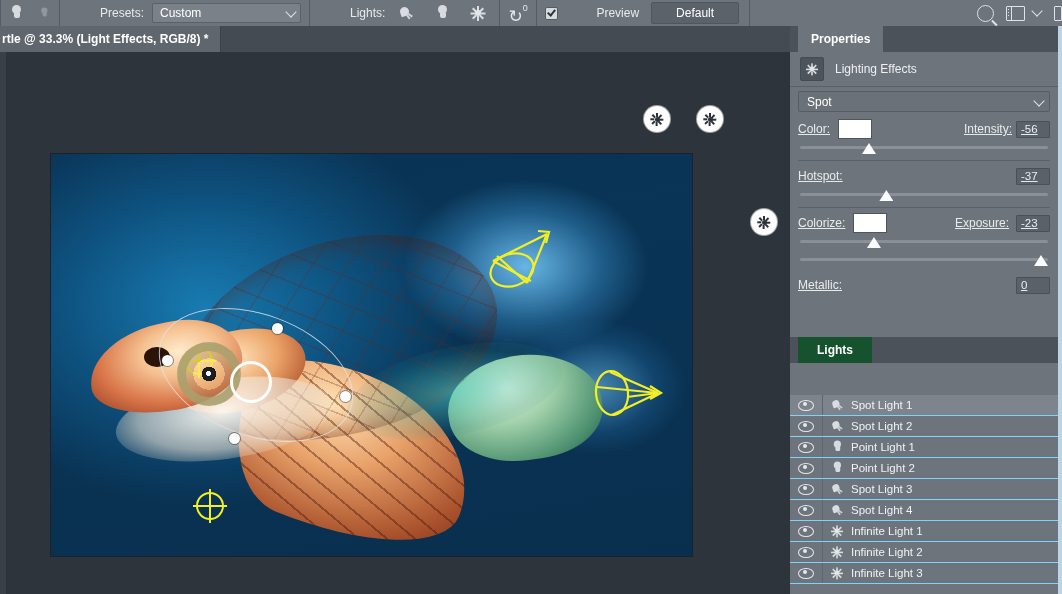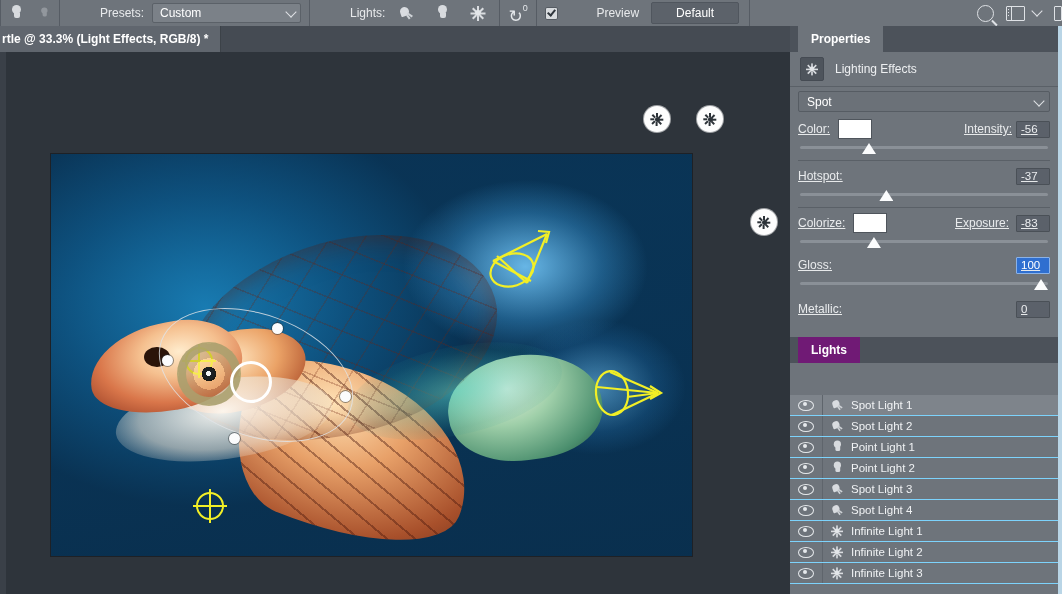--- a/index.html
+++ b/index.html
@@ -213,21 +213,21 @@
     height:19px;background:#6b7178;border:1px solid #565c63;border-radius:2px;
     display:flex;align-items:center;padding:0 18px 0 8px;color:#fff;font-size:12px;
     position:relative;margin:4px 8px 6px 8px;
   }
   .dropdown .chev{position:absolute;right:6px;top:50%;width:7px;height:7px;margin-top:-5px;
     border-right:1.6px solid #dfe2e5;border-bottom:1.6px solid #dfe2e5;transform:rotate(45deg);}
 
   
   .lights-panel{position:absolute;left:0;top:311px;width:268px;bottom:0;background:#6e747b;}
   .lights-tabbar{position:relative;height:26px;background:#4c525a;}
-  .lt-tab{position:absolute;left:8px;top:0;height:26px;padding:0 13px;background:#701a75;
+  .lt-tab{position:absolute;left:8px;top:0;height:26px;padding:0 19px;background:#14532d;
     display:flex;align-items:center;color:#fff;font-size:12px;font-weight:bold;}
   .lights-blank{height:32px;background:#6e747b;}
   .lights-list{background:#6e747b;}
   .lrow{display:flex;align-items:center;height:20px;border-bottom:1px solid #7dd3fc;}
   .lrow.active{background:#7e848b;}
   .eyecol{width:32px;height:20px;display:flex;align-items:center;justify-content:center;border-right:1px solid #5f656c;}
   .eye{width:14px;height:9px;border-radius:50%;border:1.5px solid #e6e9ec;position:relative;}
   .eye:after{content:"";position:absolute;left:4px;top:1.5px;width:4px;height:4px;border-radius:50%;background:#e6e9ec;}
   .typecol{width:28px;display:flex;align-items:center;justify-content:center;}
   .lname{font-size:11.5px;color:#f0f2f4;}
@@ -485,32 +485,27 @@
         <span class="thumb" style="left:32%"></span>
       </div>
 
       <div class="divider"></div>
 
       <div class="row">
         <span class="lbl">Colorize:</span>
         <span class="swatch"></span>
         <span class="spacer"></span>
         <span class="lbl" style="margin-right:7px">Exposure:</span>
-        <span class="numfield">-83</span>
+        <span class="numfield">-23</span>
       </div>
       <div class="slider">
         <span class="track"></span>
         <span class="thumb" style="left:27%"></span>
       </div>
 
-      <div class="row">
-        <span class="lbl">Gloss:</span>
-        <span class="spacer"></span>
-        <span class="numfield sel">100</span>
-      </div>
       <div class="slider">
         <span class="track"></span>
         <span class="thumb" style="left:calc(100% - 14px)"></span>
       </div>
 
       <div class="row" style="margin-top:6px">
         <span class="lbl">Metallic:</span>
         <span class="spacer"></span>
         <span class="numfield">0</span>
       </div>

